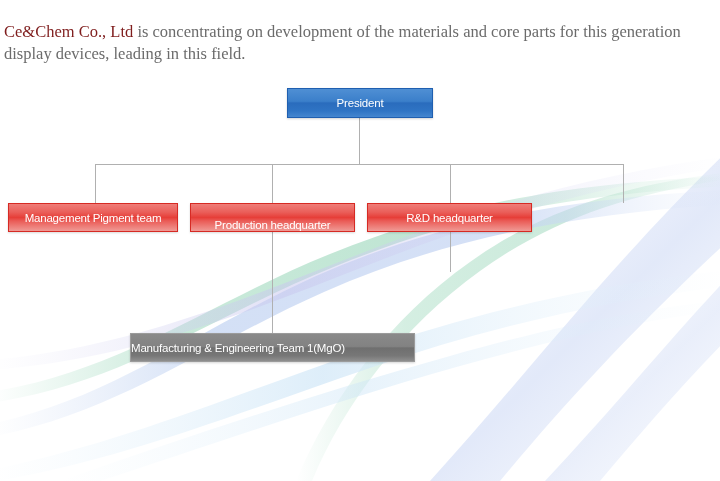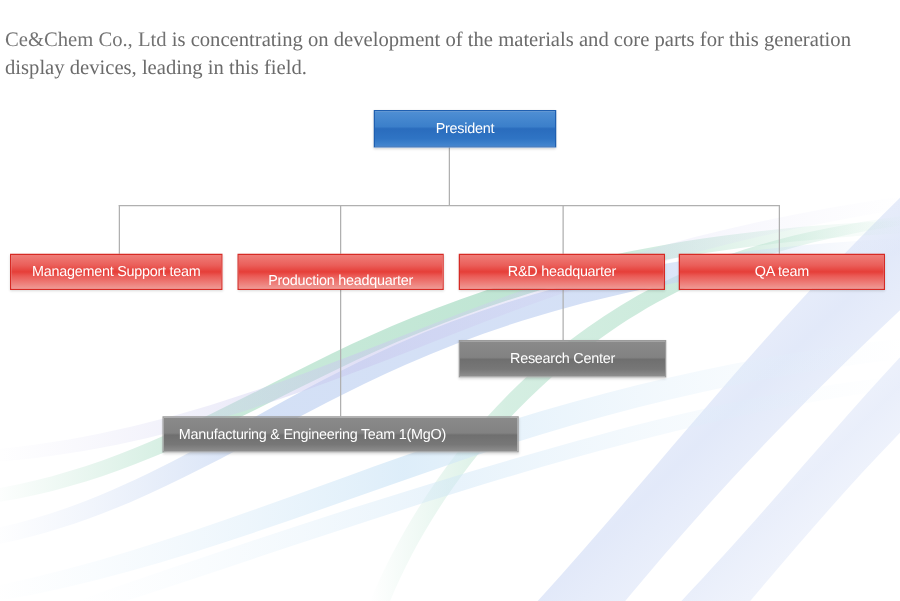--- a/index.html
+++ b/index.html
@@ -38,21 +38,21 @@
     left: 4px;
     top: 4px;
     width: 700px;
     z-index: 3;
     font-family: "Liberation Serif", serif;
     font-size: 16.5px;
     line-height: 22px;
     color: #6b6b6b;
   }
   #intro .brand {
-    color: #737373;
+    color: #7f1d1d;
   }
 
   
   .line {
     position: absolute;
     background: #b0b0b0;
     z-index: 1;
   }
   .vline { width: 1px; }
   .hline { height: 1px; }
@@ -78,21 +78,20 @@
   .node.blue {
     border: 1px solid #1f5fb0;
     background: linear-gradient(to bottom,
         #4f8fd4 0%,
         #3b7fca 44%,
         #2a6cbd 50%,
         #2f74c4 78%,
         #4486cf 100%);
     box-shadow: 0 1px 2px rgba(0,0,0,0.18);
     justify-content: center;
-    margin-left: 12px;
   }
   .node.blue .label { text-align: center; }
 
   
   .node.red {
     border: 1px solid #d62a24;
     background: linear-gradient(to bottom,
         #ef7d78 0%,
         #ea5f5a 30%,
         #e63e38 50%,
@@ -109,21 +108,21 @@
     background: linear-gradient(to bottom,
         #8a8a8a 0%,
         #828282 46%,
         #6f6f6f 52%,
         #777777 80%,
         #8e8e8e 100%);
     box-shadow: 0 1px 2px rgba(0,0,0,0.16);
   }
   .node.gray.center { justify-content: center; }
   .node.gray.center .label { text-align: center; }
-  .node.gray.left { justify-content: flex-end; padding-left: 12px; }
+  .node.gray.left { justify-content: flex-end; }
   .node.gray.left .label { text-align: left; }
 </style>
 </head>
 <body>
 
 <div id="page">
 
   <svg id="bg-swoosh" viewBox="0 0 720 481" preserveAspectRatio="none">
     <defs>
       <linearGradient id="gGreen" x1="0" y1="0" x2="1" y2="0">
@@ -187,38 +186,32 @@
 
   <div class="line vline" style="left:450px; top:232px; height:40px;"></div>
 
   <div class="line vline" style="left:272px; top:232px; height:101px;"></div>
 
   <div class="node blue" style="left:287px; top:88px; width:146px; height:30px;">
     <span class="label">President</span>
   </div>
 
   <div class="node red" style="left:8px; top:203px; width:170px; height:29px;">
-    <span class="label">Management Support team</span>
+    <span class="label">Management Pigment team</span>
   </div>
 
   <div class="node red" style="left:190px; top:203px; width:165px; height:29px;align-items:flex-end;">
     <span class="label">Production headquarter</span>
   </div>
 
   <div class="node red" style="left:367px; top:203px; width:165px; height:29px;">
     <span class="label">R&amp;D headquarter</span>
   </div>
 
-  <div class="node red" style="left:543px; top:203px; width:165px; height:29px;">
-    <span class="label">QA team</span>
-  </div>
-
-  <div class="node gray center" style="left:367px; top:272px; width:166px; height:30px;">
-    <span class="label">Research Center</span>
-  </div>
+
 
   <div class="node gray left" style="left:130px; top:333px; width:285px; height:29px;">
     <span class="label">Manufacturing &amp; Engineering Team 1(MgO)</span>
   </div>
 
 
 
 </div>
 
 </body></html>

